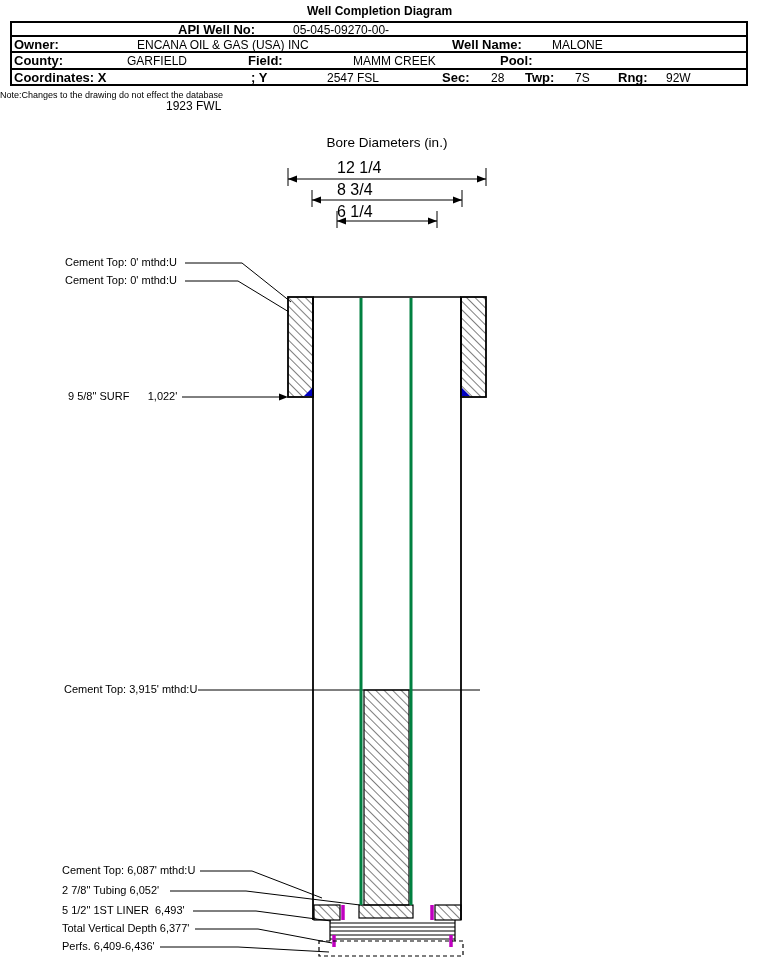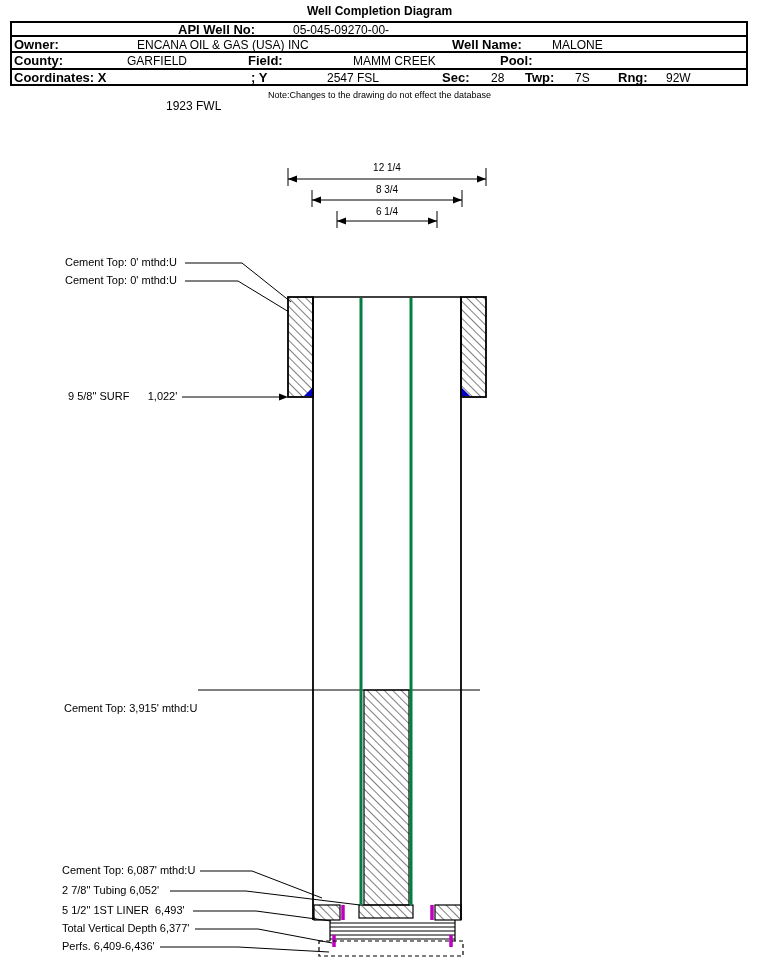--- a/index.html
+++ b/index.html
@@ -4,23 +4,23 @@
 <style>
   * { margin:0; padding:0; box-sizing:border-box; }
   html,body { background:#ffffff; }
   body { font-family:"Liberation Sans", sans-serif; color:#000; }
   .page { position:relative; width:759px; height:962px; background:#fff; overflow:hidden; }
   .doc-title { position:absolute; left:0; top:4px; width:759px; text-align:center;
                font-weight:bold; font-size:12px; }
   .t { position:absolute; white-space:pre; line-height:13px; }
   .lbl { font-weight:bold; font-size:13px; }
   .val { font-size:12px; }
-  .note { position:absolute; left:0; top:90px; width:759px; text-align:center; font-size:9px; }
+  .note { position:absolute; left:0; top:90px; width:759px; font-size:9px; }
   .bore-title { position:absolute; left:187px; top:135px; width:400px; text-align:center; font-size:13.5px; }
-  .dim-label { position:absolute; left:337px; width:100px; text-align:center; font-size:10px; line-height:11px; }
+  .dim-label { position:absolute; left:337px; width:100px; text-align:left; font-size:16px; line-height:11px; }
   .dlabel { position:absolute; font-size:11px; line-height:13px; white-space:pre; }
   svg.diagram { position:absolute; left:0; top:0; }
 </style>
 </head>
 <body>
 
 <div class="page">
 
   <svg class="diagram" width="759" height="962" viewBox="0 0 759 962">
     <defs>
@@ -133,27 +133,28 @@
     <span class="t lbl" style="left:442px; top:71px;">Sec:</span>
     <span class="t val" style="left:491px; top:72px;">28</span>
     <span class="t lbl" style="left:525px; top:71px;">Twp:</span>
     <span class="t val" style="left:575px; top:72px;text-align:center;">7S</span>
     <span class="t lbl" style="left:618px; top:71px;">Rng:</span>
     <span class="t val" style="left:666px; top:72px;">92W</span>
   </div>
 
   <div class="note">Note:Changes to the drawing do not effect the database</div>
 
+  <div class="bore-title">Bore Diameters (in.)</div>
   <div class="dim-label" style="top:162px;">12 1/4</div>
   <div class="dim-label" style="top:184px;">8 3/4</div>
   <div class="dim-label" style="top:206px;">6 1/4</div>
 
   <div class="dlabel" style="left:65px; top:256px;">Cement Top: 0' mthd:U</div>
   <div class="dlabel" style="left:65px; top:274px;">Cement Top: 0' mthd:U</div>
   <div class="dlabel" style="left:68px; top:390px;">9 5/8" SURF      1,022'</div>
-  <div class="dlabel" style="left:64px; top:683px;margin-top:19px;">Cement Top: 3,915' mthd:U</div>
+  <div class="dlabel" style="left:64px; top:683px;">Cement Top: 3,915' mthd:U</div>
   <div class="dlabel" style="left:62px; top:864px;">Cement Top: 6,087' mthd:U</div>
   <div class="dlabel" style="left:62px; top:884px;">2 7/8" Tubing 6,052'</div>
   <div class="dlabel" style="left:62px; top:904px;">5 1/2" 1ST LINER  6,493'</div>
   <div class="dlabel" style="left:62px; top:922px;text-align:right;">Total Vertical Depth 6,377'</div>
   <div class="dlabel" style="left:62px; top:940px;">Perfs. 6,409-6,436'</div>
 
 </div>
 
 </body></html>

